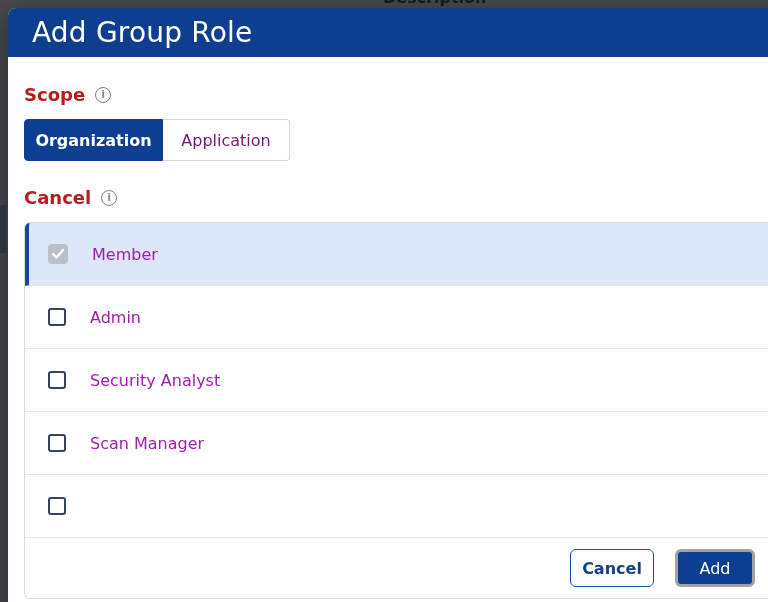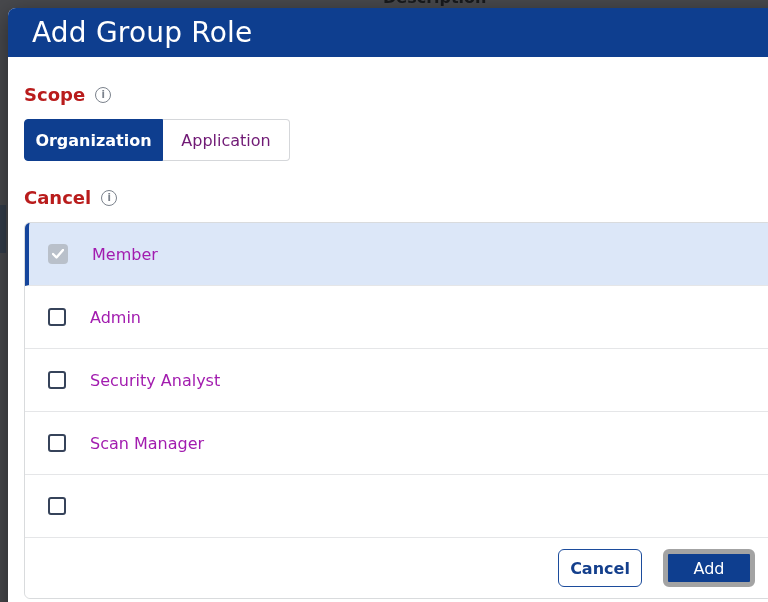--- a/index.html
+++ b/index.html
@@ -124,22 +124,22 @@
   .btn {
     height:38px; border-radius:6px; font-size:16px;
     display:flex; align-items:center; justify-content:center;
     cursor:pointer; font-family:inherit;
   }
   .btn-cancel {
     width:84px; background:#ffffff;
     border:1px solid #1c4c9c; color:#143f8c;font-weight:bold;
   }
   .btn-add {
-    width:92px; background:#0e3e8f;
-    border:5px solid #a3a3a3; color:#ffffff;
+    width:80px; background:#0e3e8f;
+    border:3px solid #a3a3a3; color:#ffffff;
   }
 </style>
 </head>
 <body>
 
 <div class="bg-clipped-label">Description</div>
 <div class="bg-left-fragment"></div>
 
 <div class="modal">
 

